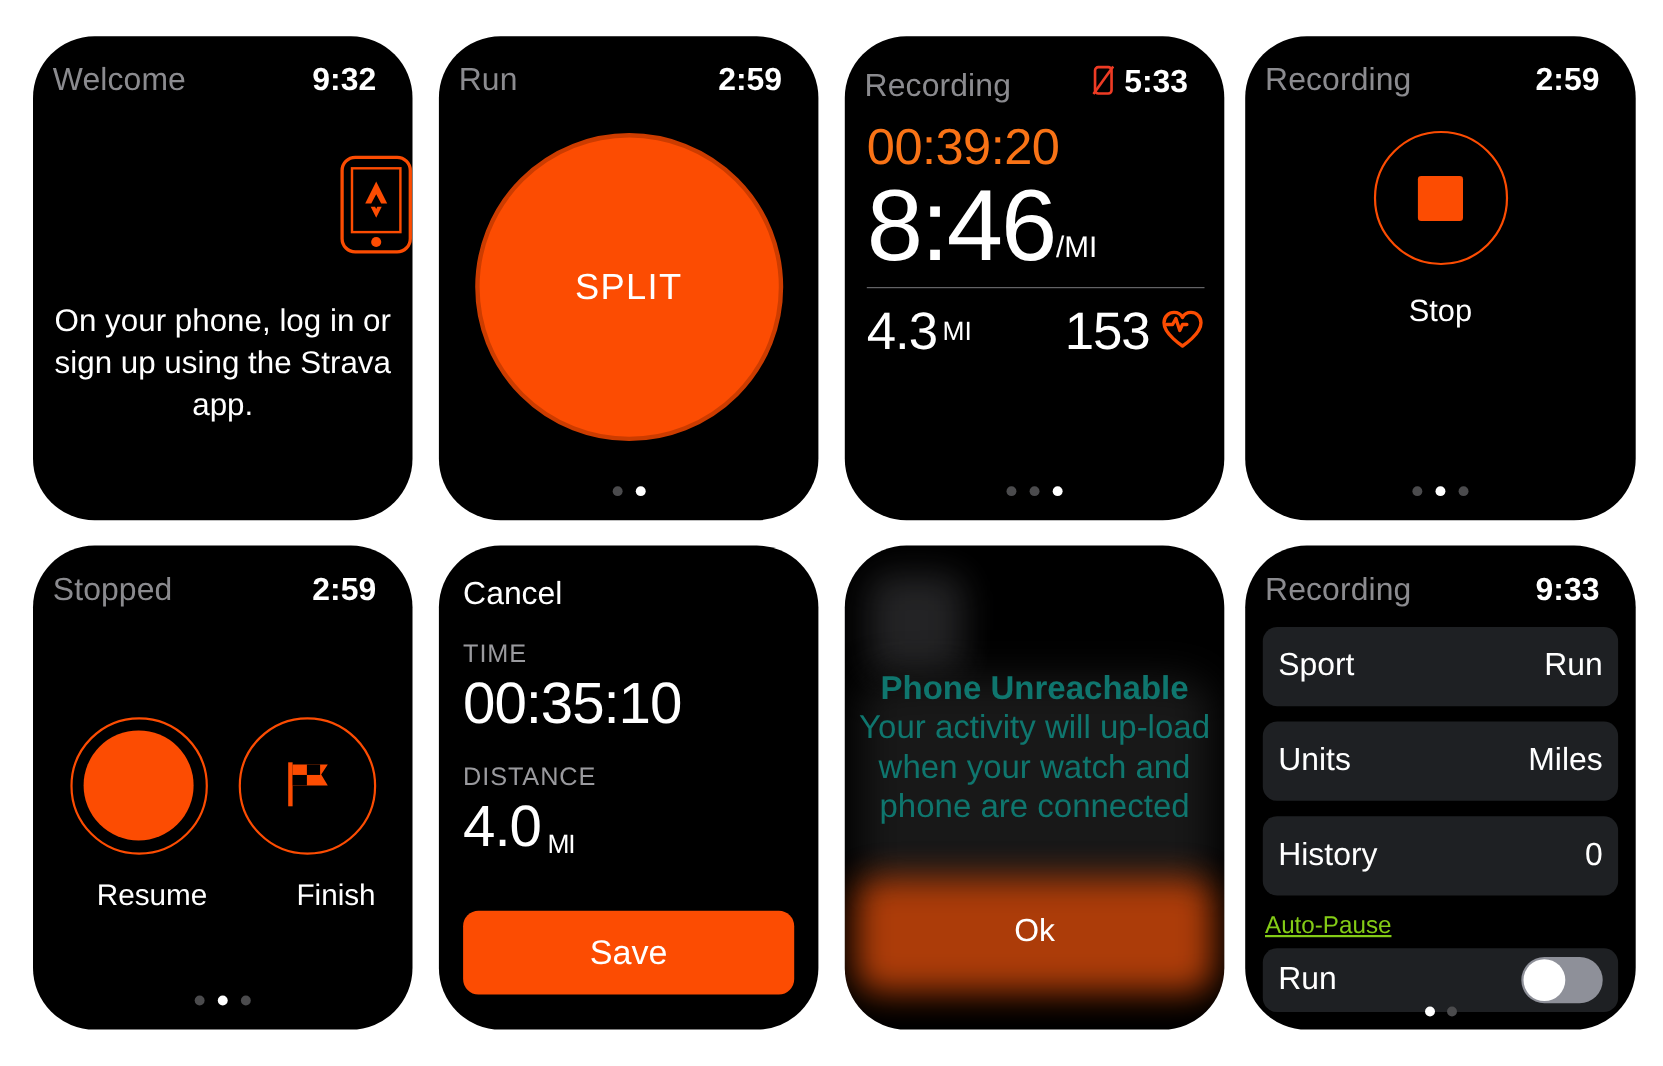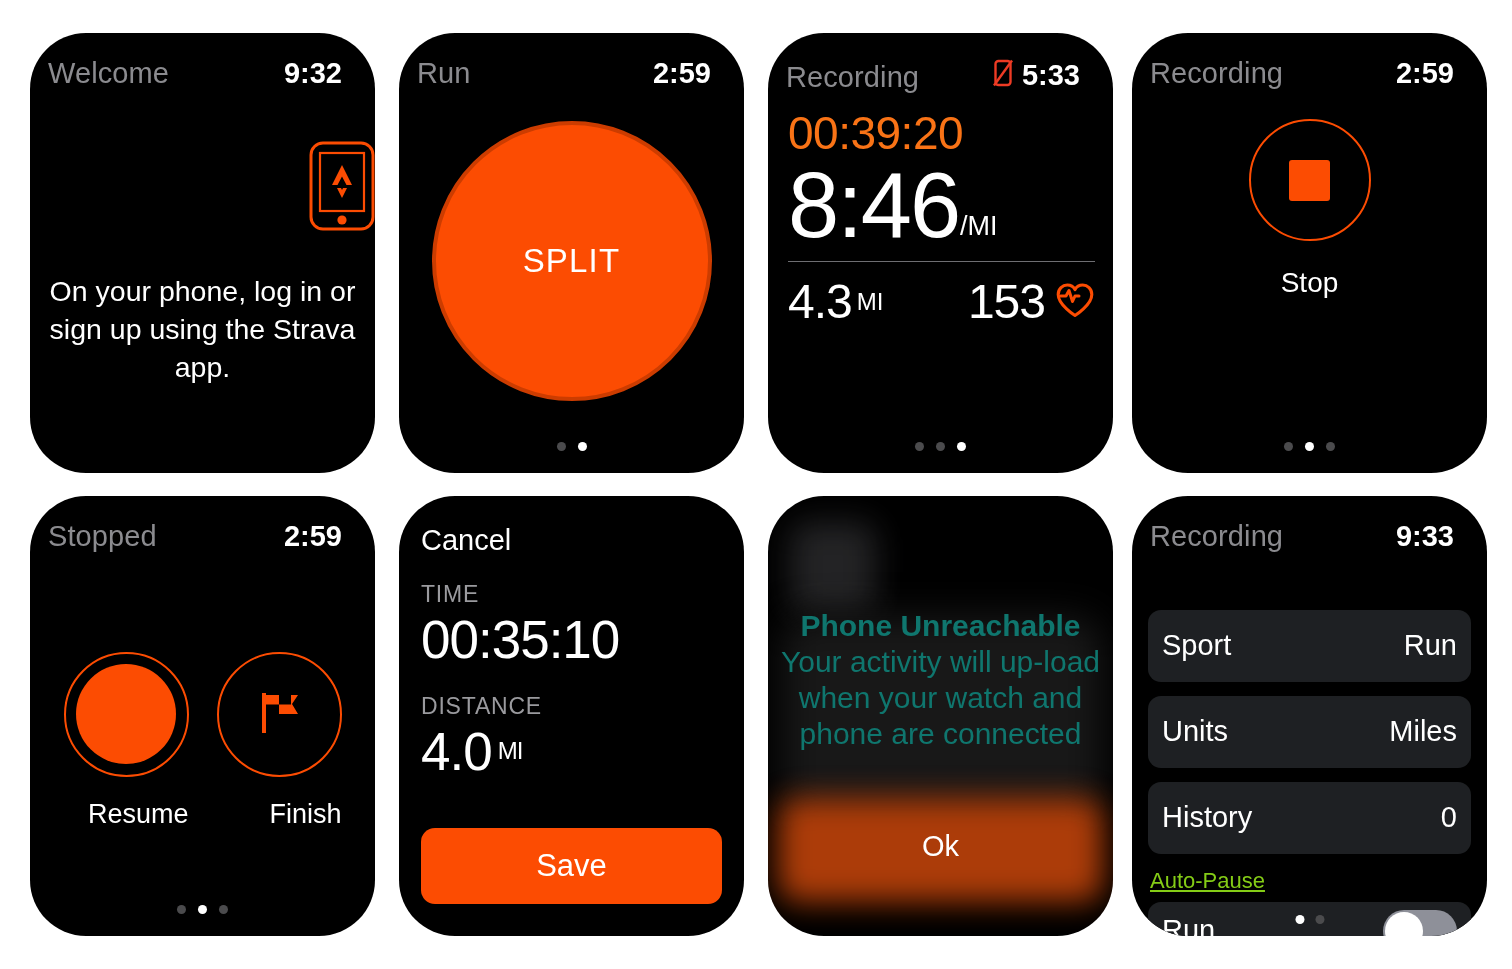--- a/index.html
+++ b/index.html
@@ -118,21 +118,21 @@
     display: flex; align-items: center; justify-content: center;
   }
   .resume-fill { width: 100px; height: 100px; border-radius: 50%; background: #fc4c02; }
   .act-label { margin-top: 22px; color: #ffffff; font-size: 27px; font-weight: 400; }
 
   
   .s6-body { position: absolute; top: 28px; left: 22px; right: 22px; bottom: 18px; }
   .s6-cancel { color: #ffffff; font-size: 29px; font-weight: 400; }
   .s6-lbl { color: #9a9a9e; font-size: 23px; letter-spacing: 0.8px; margin-top: 24px; }
   .s6-val { color: #ffffff; font-size: 53px; font-weight: 400; letter-spacing: -1px; line-height: 1.12; margin-top: 2px; }
-  .s6-dist { display: flex; align-items: center; }
+  .s6-dist { display: flex; align-items: flex-end; }
   .s6-dist-unit { color: #ffffff; font-size: 24px; font-weight: 400; margin-left: 6px; }
   .save-btn {
     position: absolute; left: 0; right: 0; bottom: 14px;
     height: 76px; background: #fc4c02; border-radius: 14px;
     display: flex; align-items: center; justify-content: center;
     color: #ffffff; font-size: 31px; font-weight: 400; border: none;
     font-family: "Liberation Sans", sans-serif;
   }
 
   
@@ -156,21 +156,21 @@
   .alert-title { font-size: 30px; font-weight: 700; line-height: 1.22; }
   .alert-body { font-size: 30px; font-weight: 400; line-height: 1.2; }
   .ok-btn {
     position: absolute; left: 22px; right: 22px; bottom: 52px; height: 74px;
     background: transparent; border: none;
     display: flex; align-items: center; justify-content: center;
     color: #ffffff; font-size: 29px; font-family: "Liberation Sans", sans-serif;
   }
 
   
-  .s8-body { position: absolute; top: 74px; left: 16px; right: 16px; bottom: 0; margin-top: 40px; }
+  .s8-body { position: absolute; top: 74px; left: 16px; right: 16px; bottom: 0; }
   .set-row {
     height: 72px; background: #1e2023; border-radius: 13px;
     display: flex; align-items: center; padding: 0 14px;
     margin-bottom: 14px;
   }
   .set-key { color: #ffffff; font-size: 29px; font-weight: 400; }
   .set-val { margin-left: auto; color: #ffffff; font-size: 29px; font-weight: 400; }
   .set-section { color: #84cc16; font-size: 22px; font-weight: 400; margin: 10px 0 8px 2px; text-decoration: underline; }
   .set-row.partial { height: 58px; overflow: hidden; margin-bottom: 0; position: relative; }
   .toggle {

